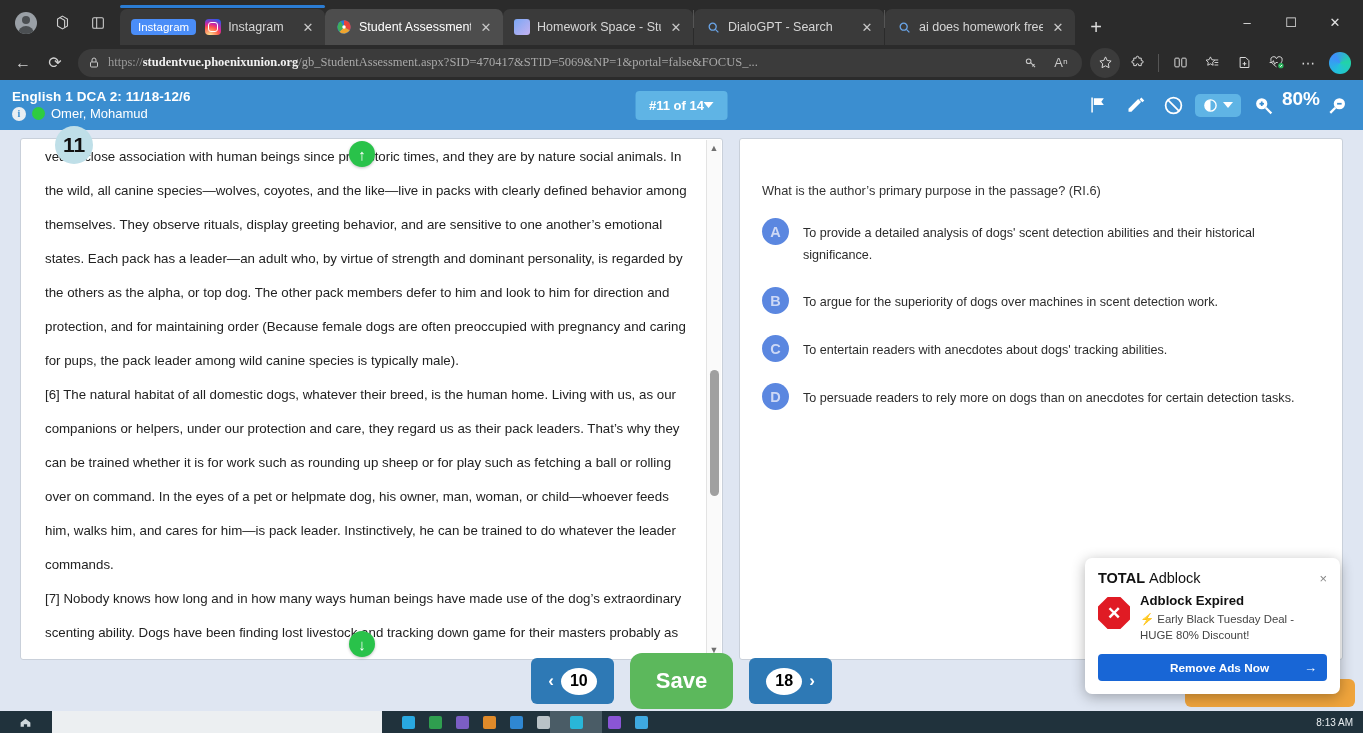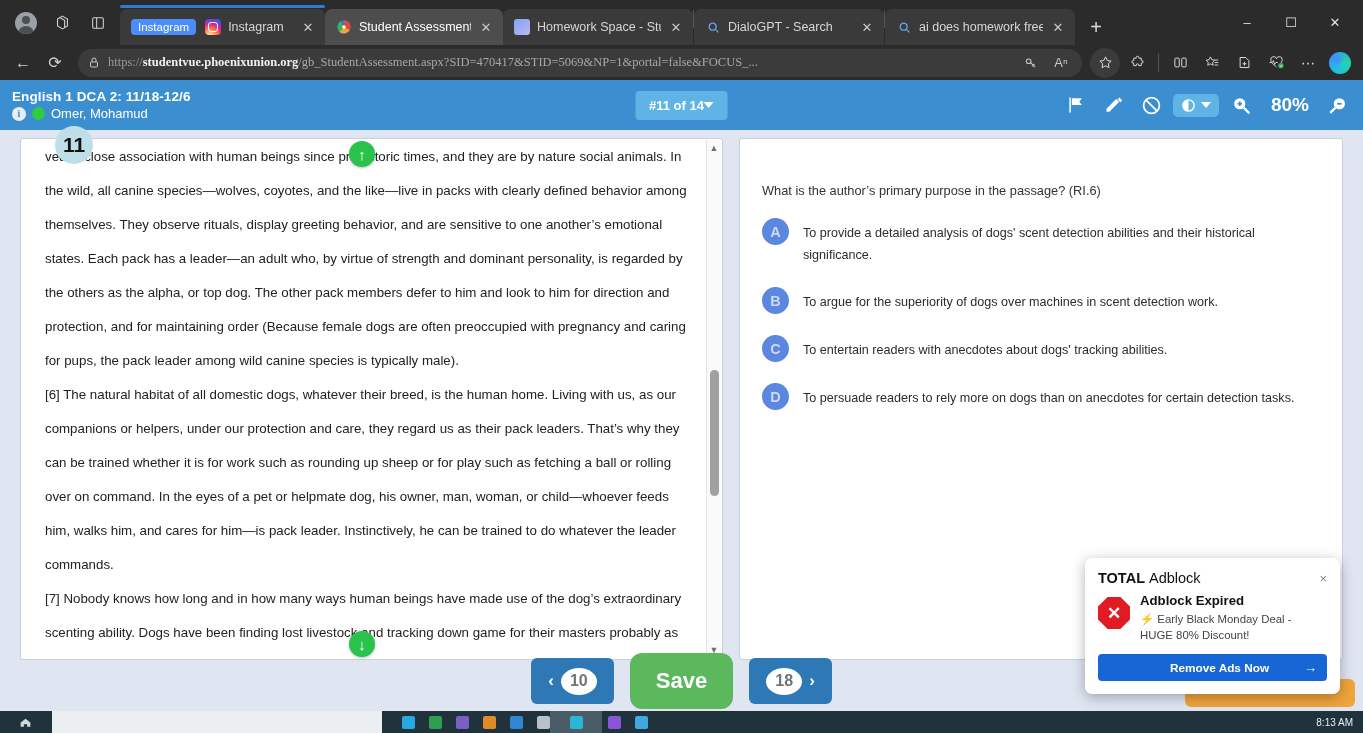--- a/index.html
+++ b/index.html
@@ -117,21 +117,21 @@
     background:#5fb4e5; color:#fff; font-size:13px; font-weight:600;
     padding:7px 14px; border-radius:4px; display:flex; align-items:center; 
   }
   .caret { width:0;height:0;border-left:5px solid transparent;border-right:5px solid transparent;
            border-top:6px solid #fff; }
 
   .sv-tools { margin-left:auto; display:flex; align-items:center; gap:4px; }
   .sv-tool { width:34px;height:34px;display:flex;align-items:center;justify-content:center;
              color:#fff; font-size:19px; }
   .contrast-btn { background:#5fb4e5; border-radius:5px; padding:4px 8px; display:flex; align-items:center; gap:5px; }
-  .zoomgrp { display:flex; align-items:center; gap:16px; margin-left:6px; font-size:20px; font-weight:bold; }
+  .zoomgrp { display:flex; gap:5px; margin-left:6px; font-size:20px; font-weight:bold; }
 
   
   .sv-body { height: calc(733px - 45px - 35px - 50px); background:#dfe6f2; position:relative; display:flex;
              padding: 4px 20px 0 20px; gap:16px; }
 
   .passage-pane {
     flex:1; background:#fff; border:1px solid #c9d0da; border-radius:3px;
     position:relative; overflow:hidden; margin-top:4px; height:522px;
   }
   .passage-inner {
@@ -181,21 +181,21 @@
   .bottom-nav {
     position:absolute; left:0; right:0; bottom:24px; display:flex;
     justify-content:center; align-items:center; gap:16px; z-index:8;
   }
   .nav-pill {
     background:#2e79b5; color:#fff; border-radius:6px; height:46px;
     display:flex; align-items:center; gap:7px; padding:0 17px;
     font-size:17px; font-weight:bold; border:none; cursor:pointer;
   }
   .num-oval {
-    background:#fff; color:#737373; border-radius:50%/50%;
+    background:#fff; color:#000000; border-radius:50%/50%;
     width:36px;height:27px; display:flex;align-items:center;justify-content:center;
     font-size:16px; font-weight:bold;
   }
   .save-btn {
     background:#5cb85c; color:#fff; border:none; border-radius:12px;
     height:56px; padding:0 26px; font-size:22px; font-weight:bold; cursor:pointer;
   }
 
   
   .adblock {
@@ -520,21 +520,21 @@
   <div class="adblock">
     <div class="ab-head">
       <b>TOTAL</b>
       <span class="light">Adblock</span>
       <span class="ab-close">×</span>
     </div>
     <div class="ab-row">
       <div class="ab-octagon">✕</div>
       <div>
         <div class="ab-title">Adblock Expired</div>
-        <div class="ab-desc"><span>⚡</span> <span>Early Black Monday Deal - HUGE 80% Discount!</span></div>
+        <div class="ab-desc"><span>⚡</span> <span>Early Black Tuesday Deal - HUGE 80% Discount!</span></div>
       </div>
     </div>
     <button class="ab-btn">
       <span>Remove Ads Now</span>
       <span class="arr">→</span>
     </button>
   </div>
 
   <div class="taskbar">
     <div class="tb-start">

